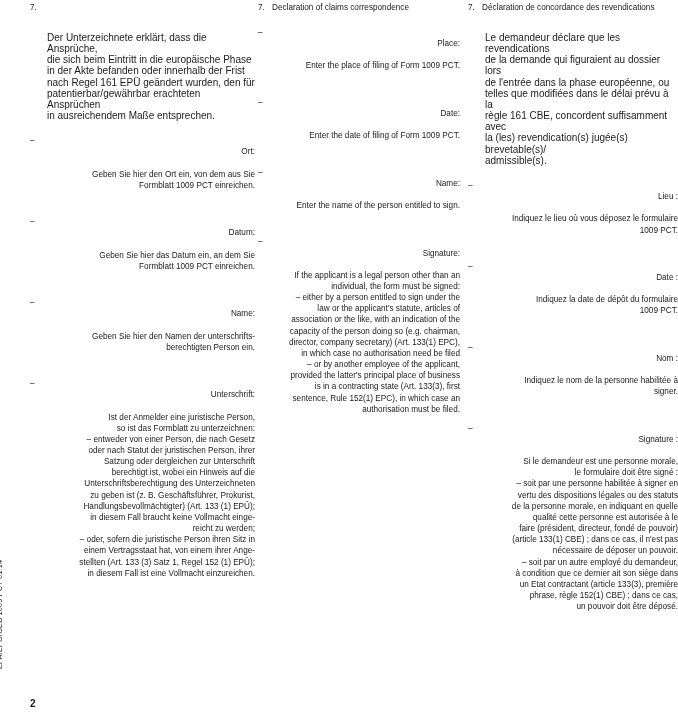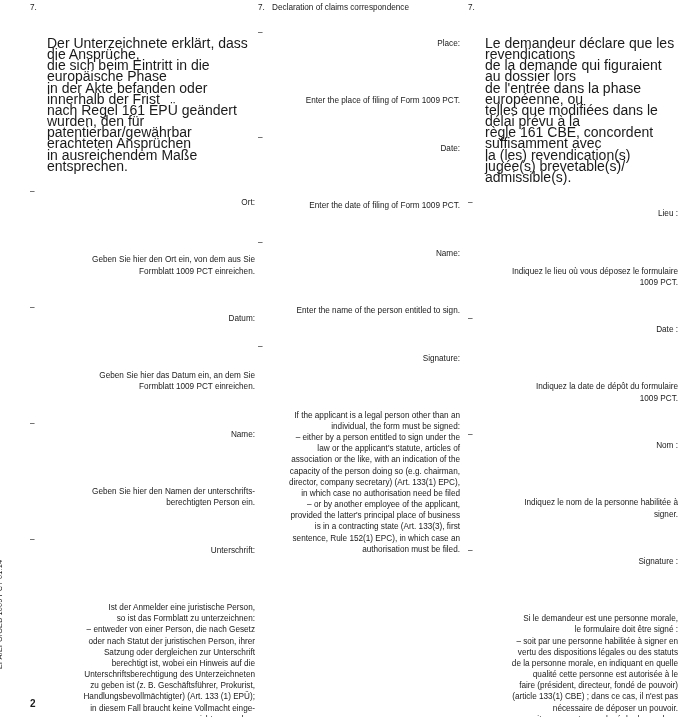--- a/index.html
+++ b/index.html
@@ -53,24 +53,24 @@
   .section-num {
     width: 14px;
     flex: 0 0 14px;
   }
   .section-title {
     flex: 1 1 auto;
   }
 
   
   .intro {
-    font-size: 14px;
+    font-size: 10px;
     line-height: 11.15px;
     margin-left: 17px;
-    margin-top: 25px;
+    margin-top: 19px;
     white-space: pre-line;
   }
 
   
   .bullet {
     display: flex;
     flex-direction: row;
     font-size: 8.2px;
     line-height: 11.15px;
     margin-top: 11px;
@@ -78,21 +78,21 @@
   .bullet .dash {
     width: 11px;
     flex: 0 0 11px;
   }
   .bullet .btext {
     flex: 1 1 auto;
     white-space: pre-line;
     text-align: right;
   }
   .bullet .blabel { display: block; }
-  .bullet .bbody  { display: block; white-space: pre-line; margin-top: 35px; }
+  .bullet .bbody  { display: block; white-space: pre-line; }
 
   .gap-big { margin-top: 14px; }
 
   
   .side-imprint {
     position: absolute;
     left: 4px;
     bottom: 48px;
     transform-origin: left bottom;
     transform: rotate(-90deg);
@@ -228,20 +228,21 @@
 is in a contracting state (Art. 133(3), first
 sentence, Rule 152(1) EPC), in which case an
 authorisation must be filed.</span>
         </span>
       </div>
     </div>
 
     <div class="col col-fr">
       <div class="section-head">
         <span class="section-num">7.</span>
+        <span class="section-title">Déclaration de concordance des revendications</span>
       </div>
       <div class="intro">Le demandeur déclare que les revendications
 de la demande qui figuraient au dossier lors
 de l'entrée dans la phase européenne, ou
 telles que modifiées dans le délai prévu à la
 règle 161 CBE, concordent suffisamment avec
 la (les) revendication(s) jugée(s) brevetable(s)/
 admissible(s).</div>
 
       <div class="bullet gap-big">

